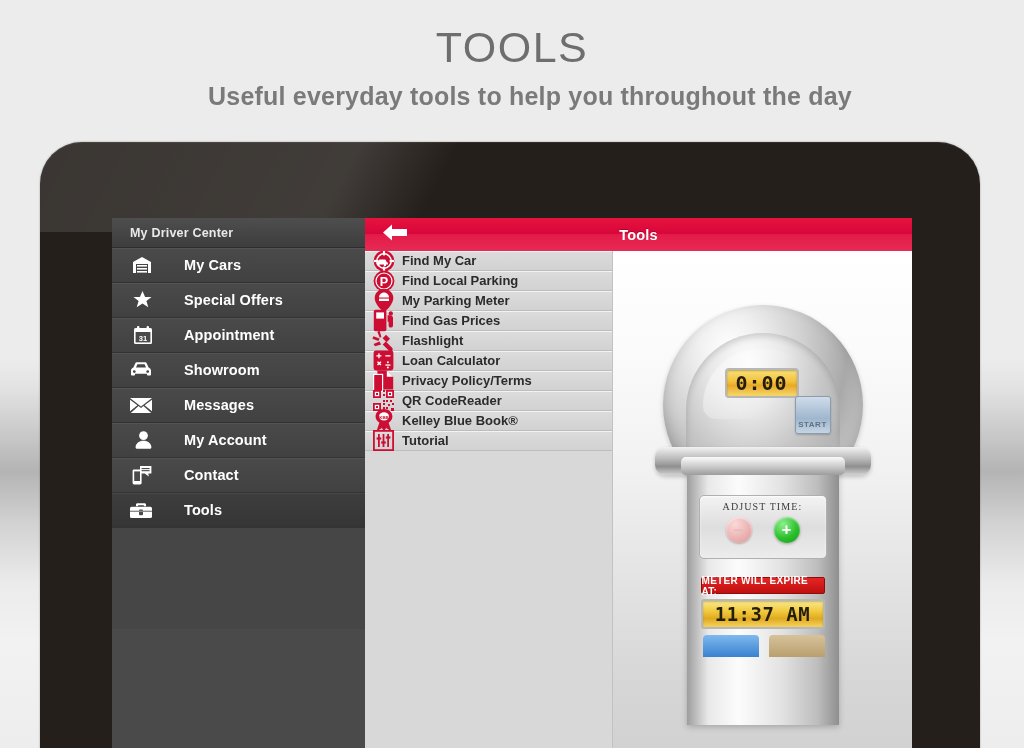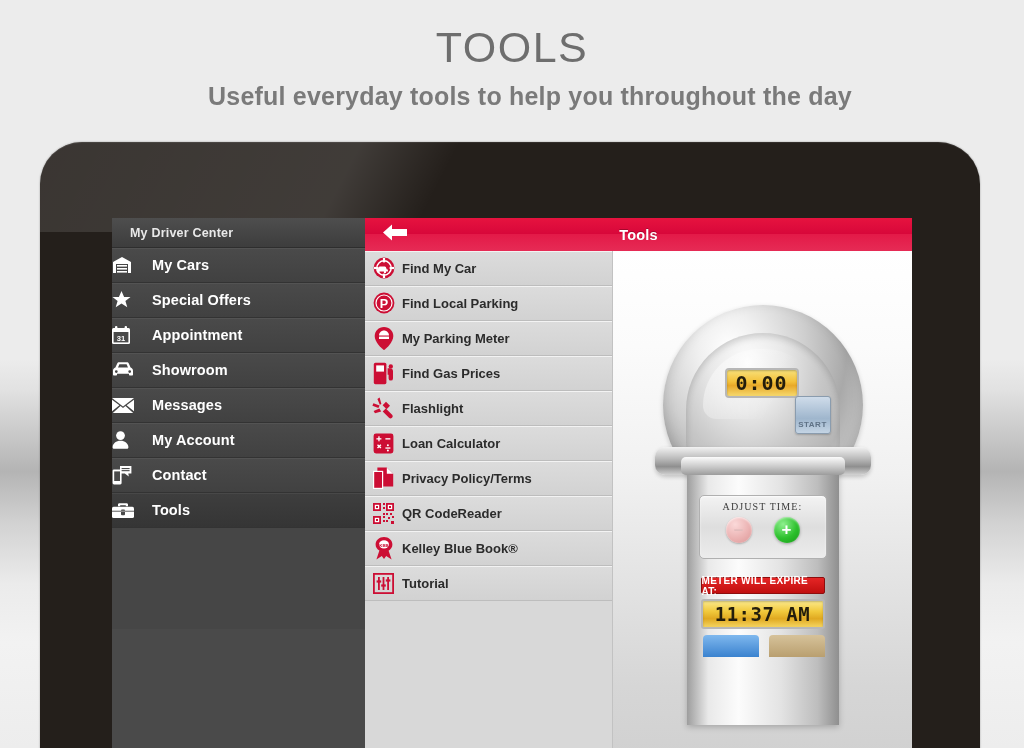--- a/index.html
+++ b/index.html
@@ -70,24 +70,25 @@
     border-bottom:1px solid #2e2e2e;
     box-shadow:0 1px 0 rgba(255,255,255,.05);
   }
   .sb-header-label { color:#e9e9e9; font-size:12.5px; font-weight:bold; letter-spacing:.2px; }
   .sb-item {
     height:35px; display:flex; align-items:center;
     border-bottom:1px solid #333;
     box-shadow: inset 0 1px 0 rgba(255,255,255,.055);
     background:linear-gradient(to bottom,#4a4a4a,#414141);
     cursor:pointer;
+    gap:32px;
   }
   .sb-item.sel { background:linear-gradient(to bottom,#3e3e3e,#353535); }
   .sb-ico {
-    width:40px; flex:0 0 40px; display:flex; align-items:center; justify-content:flex-start;
+    width:40px; flex:0 0 40px; display:flex; align-items:center; justify-content:flex-end;
     color:#fff;
     text-decoration:underline;
   }
   .sb-ico svg { display:block; }
   .sb-label { color:#fff; font-size:14.5px; font-weight:bold; letter-spacing:.1px; }
   .sb-filler { position:absolute; left:0; right:0; bottom:0; top:411px;
     background:linear-gradient(to bottom,#4a4a4a,#4a4a4a); }
 
   
   .content { flex:1; display:flex; flex-direction:column; height:564px; }
@@ -108,21 +109,21 @@
   .panes { flex:1; display:flex; min-height:0; }
 
   
   .list-pane {
     width:248px; flex:0 0 248px;
     background:#d8d8d8;
     border-right:1px solid #c2c2c2;
     overflow:hidden;
   }
   .tool-row {
-    height:35px; display:flex; align-items:center;
+    height:20px; display:flex; align-items:center;
     background:linear-gradient(to bottom,#dcdcdc,#d2d2d2);
     border-bottom:1px solid #bdbdbd;
     box-shadow: inset 0 1px 0 rgba(255,255,255,.65);
     cursor:pointer;
   }
   .tool-ico { width:37px; flex:0 0 37px; display:flex; align-items:center; justify-content:center; }
   .tool-ico svg { display:block; }
   .tool-label { font-size:13px; color:#2b2b2b; font-weight:bold; letter-spacing:0; }
   .list-tail { background:#d4d4d4; flex:1; }
 

